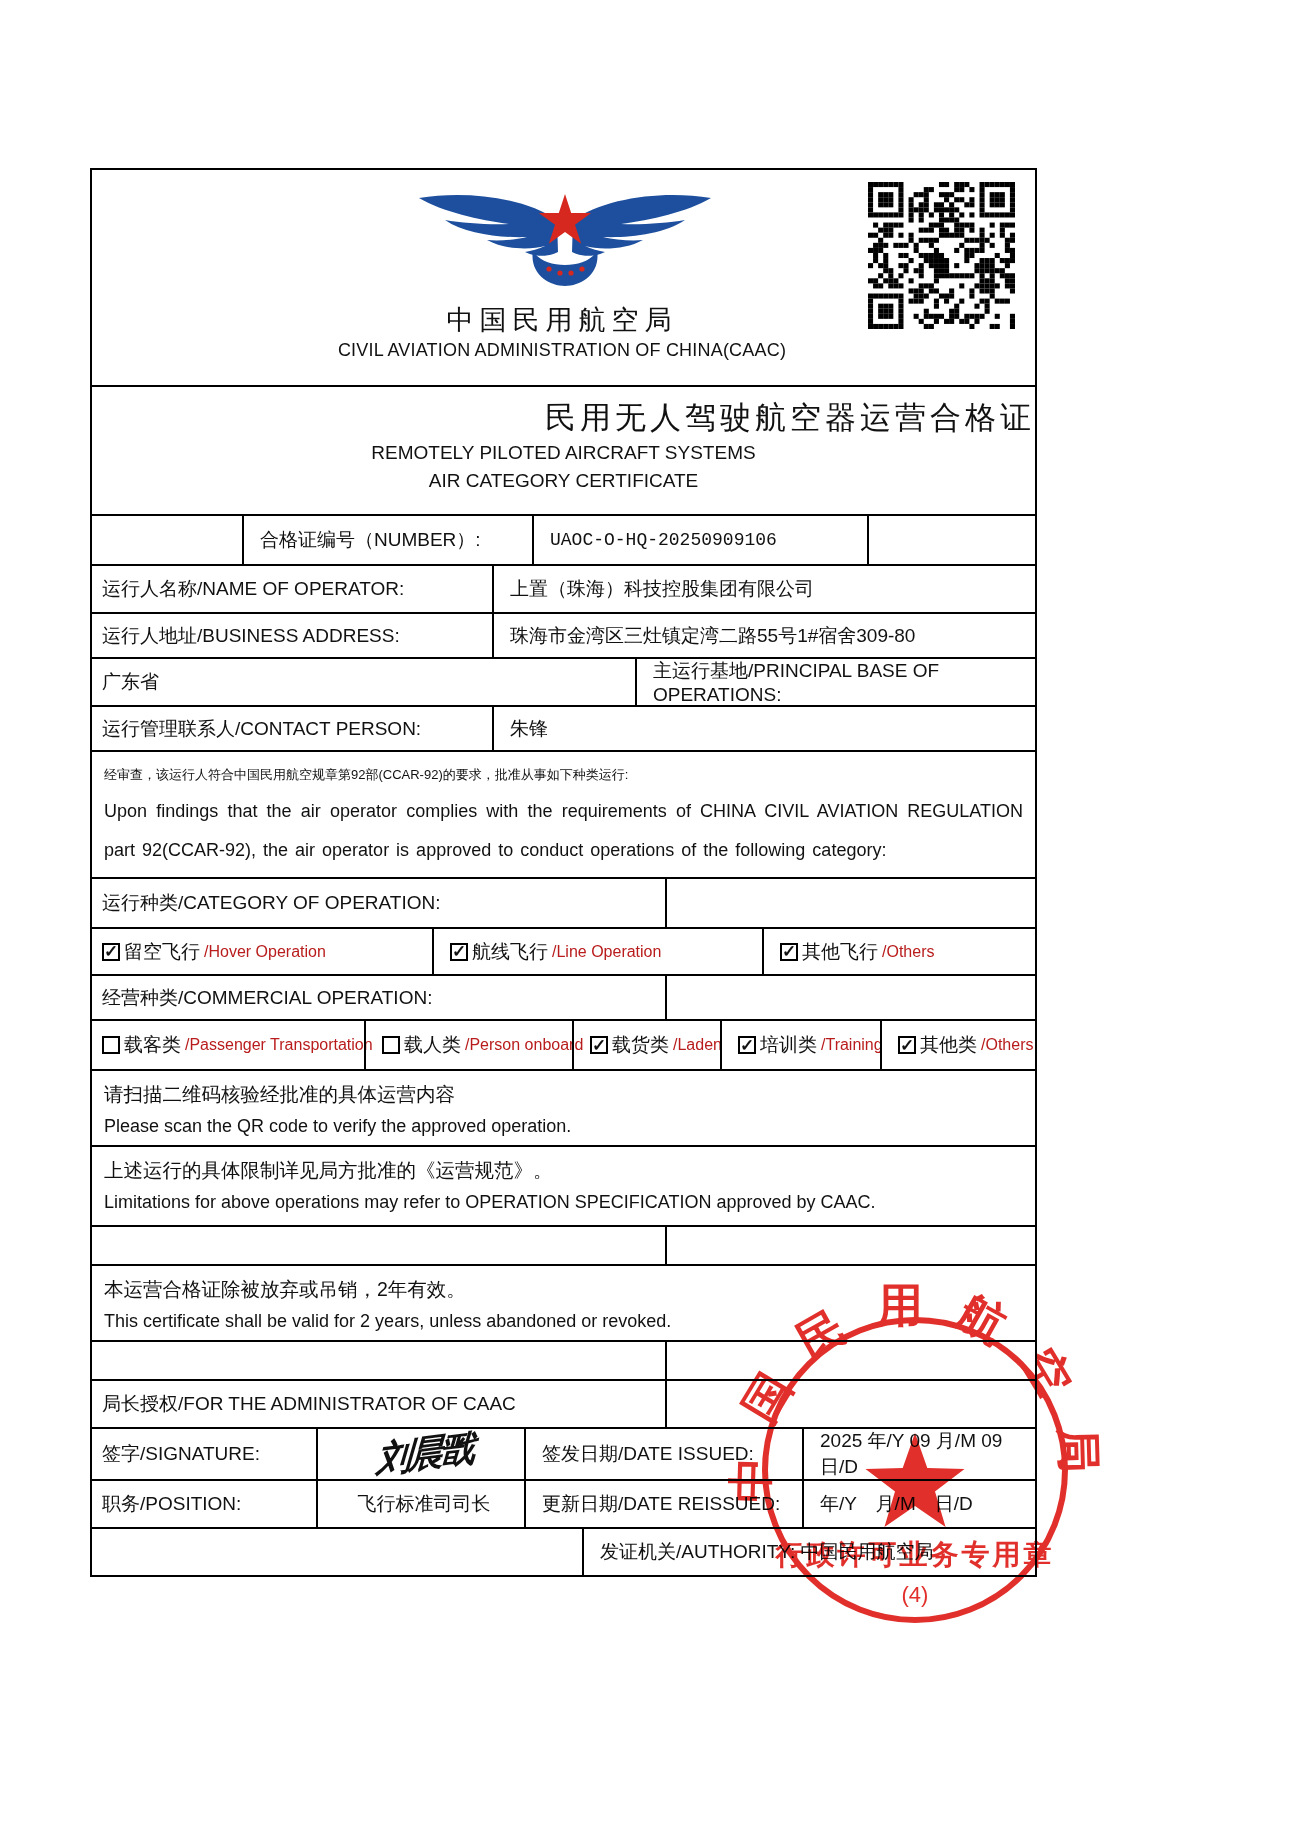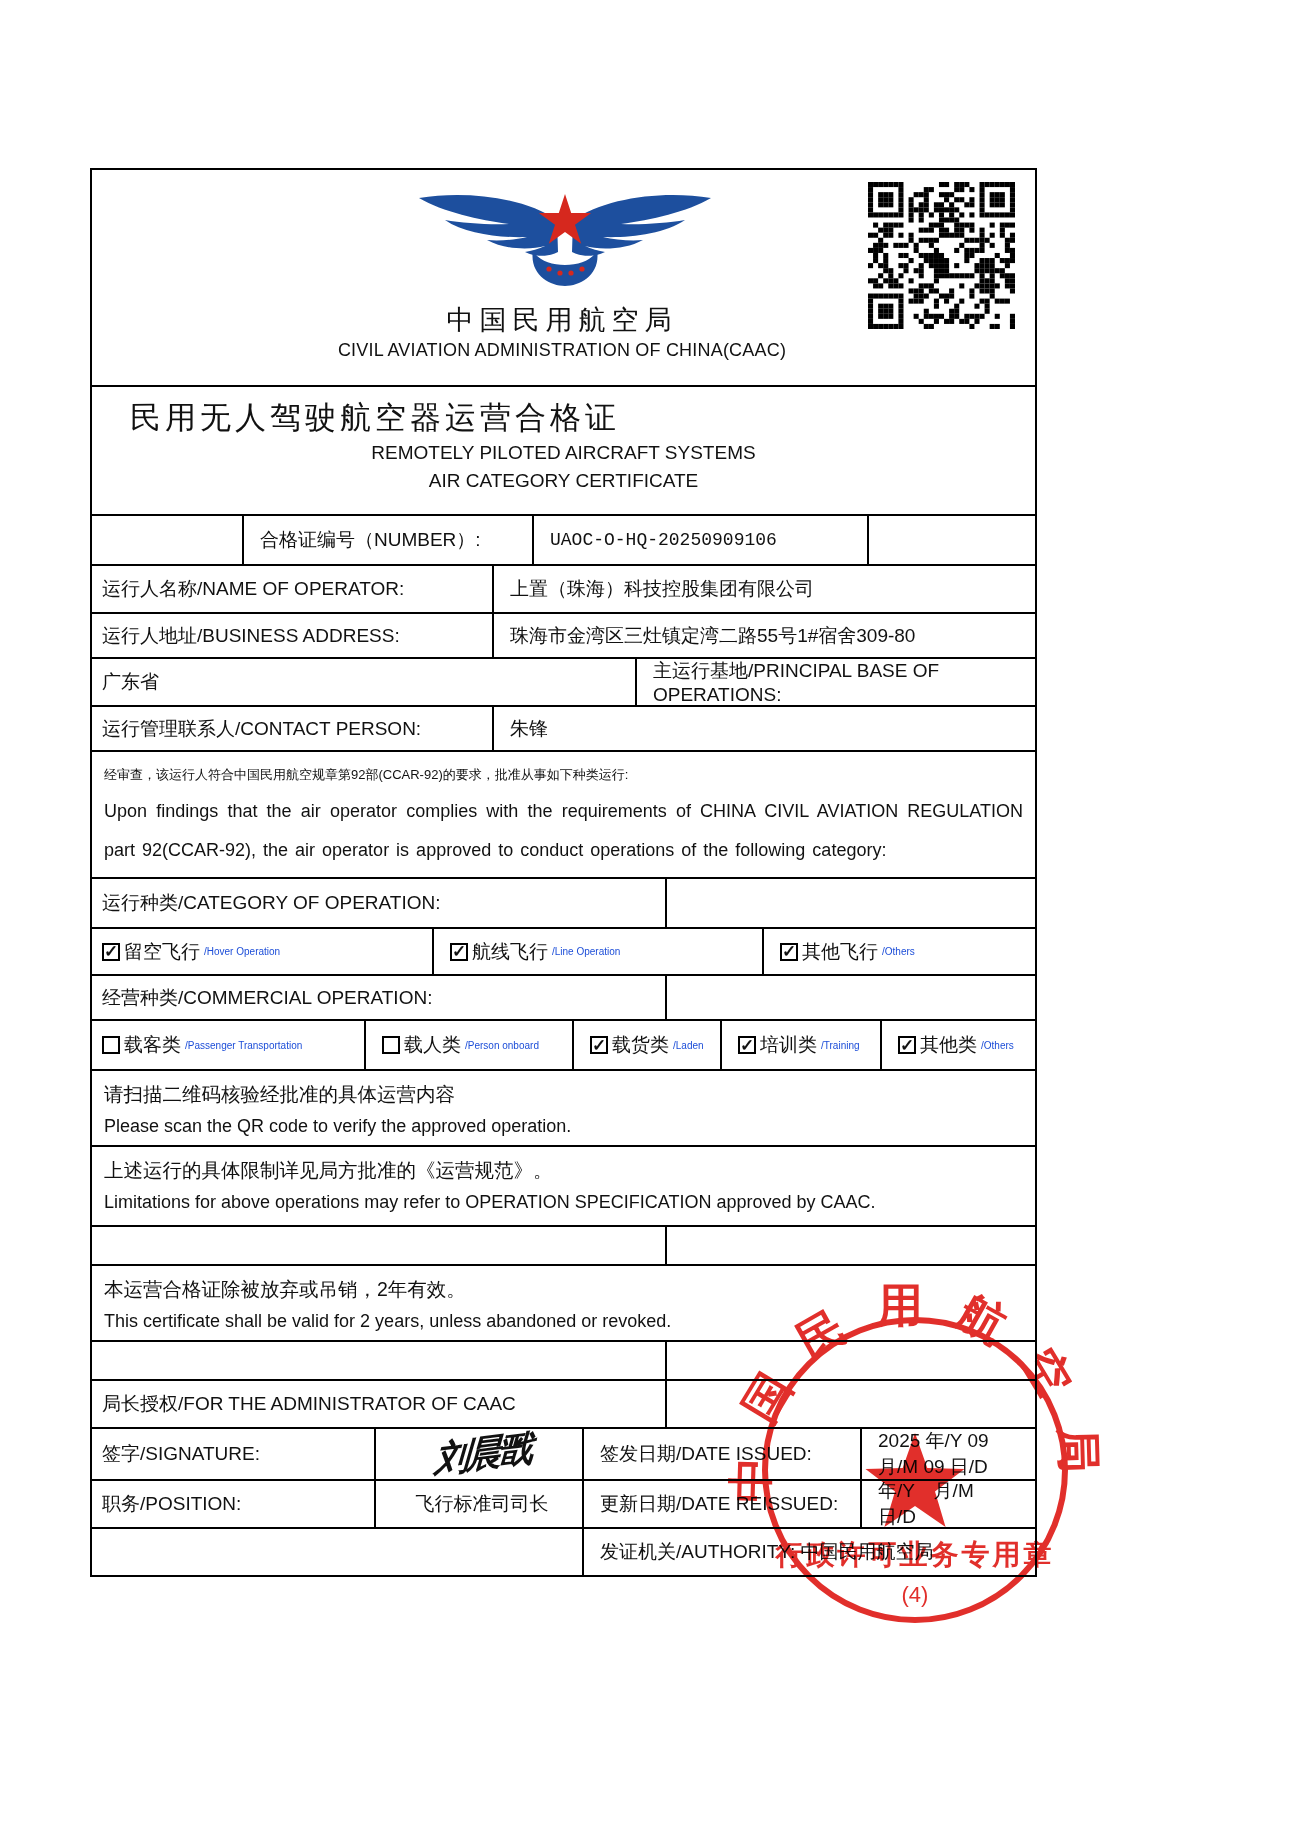--- a/index.html
+++ b/index.html
@@ -13,21 +13,21 @@
 
   
   .r-header{height:215px;}
   .logo{position:absolute;left:323px;top:16px;width:300px;height:104px;}
   .orgcn{position:absolute;left:170px;top:132px;width:600px;text-align:center;font-size:27px;letter-spacing:6px;}
   .orgen{position:absolute;left:110px;top:170px;width:720px;text-align:center;font-size:18px;font-weight:normal;letter-spacing:.2px;}
   .qr{position:absolute;right:20px;top:12px;width:147px;height:147px;}
 
   
   .r-title{height:129px;}
-  .tcn{position:absolute;left:0;top:10px;width:100%;text-align:left;font-size:31px;letter-spacing:4px;padding-left:38px;}
+  .tcn{position:absolute;left:0;top:10px;width:100%;text-align:right;font-size:31px;letter-spacing:4px;}
   .ten1{position:absolute;left:0;top:55px;width:100%;text-align:center;font-size:19px;font-weight:500;}
   .ten2{position:absolute;left:0;top:83px;width:100%;text-align:center;font-size:19px;font-weight:500;}
 
   .r-number{height:50px;font-size:19px;}
   .c-n1{width:150px;} .c-n2{width:290px;} .c-n3{width:335px;font-family:"Liberation Mono",monospace;font-size:18px;} .c-n4{flex:1;}
 
   .r-info{font-size:19px;}
   .h48{height:48px;} .h45{height:45px;}
   .c-lbl{width:400px;} .c-val{flex:1;}
 
@@ -40,29 +40,29 @@
   .r-cathdr{height:50px;} .r-comhdr{height:45px;}
   .r-empty{height:39px;}
   .r-admin{height:48px;}
 
   .r-catchk{height:47px;} .r-comchk{height:50px;}
   .c-cat1{width:340px;} .c-cat2{width:330px;} .c-cat3{flex:1;}
   .c-com1{width:272px;} .c-com2{width:208px;} .c-com3{width:148px;} .c-com4{width:160px;} .c-com5{flex:1;}
   .opt{display:flex;align-items:center;gap:4px;white-space:nowrap;}
   .cb{display:inline-flex;align-items:center;justify-content:center;width:18px;height:18px;
       border:2px solid #000;box-sizing:border-box;font-size:17px;font-weight:bold;line-height:1;flex:none;}
-  .opt .cn{font-size:19px;} .opt .en{font-size:10px;color:#1d4ed8;}
+  .opt .cn{font-size:19px;} .opt .en{font-size:16px;color:#b91c1c;}
 
   .r-note{display:block;padding:6px 12px;}
   .r-qrnote{height:76px;} .r-limit{height:80px;} .r-valid{height:76px;}
   .note-cn{font-size:19.5px;margin-top:4px;}
   .note-en{font-size:18px;margin-top:8px;}
 
   .r-sig{height:52px;font-size:19px;} .r-pos{height:48px;font-size:19px;} .r-auth{height:48px;font-size:19px;}
-  .c-s1{width:282px;} .c-s2{width:208px;justify-content:center;} .c-s3{width:278px;} .c-s4{flex:1;padding-left:14px;}
+  .c-s1{width:224px;} .c-s2{width:208px;justify-content:center;} .c-s3{width:278px;} .c-s4{flex:1;padding-left:14px;}
   .c-a1{width:490px;} .c-a2{flex:1;}
   .sig-script{font-family:"DejaVu Serif",serif;font-style:italic;font-weight:bold;font-size:36px;
               transform:rotate(-7deg) skewX(-10deg);letter-spacing:-4px;}
   .posval{width:100%;text-align:center;}
 
   
   .stamp{position:absolute;left:725px;top:1280px;width:380px;height:380px;mix-blend-mode:multiply;opacity:.93;pointer-events:none;}
 </style>
 </head>
 <body>

